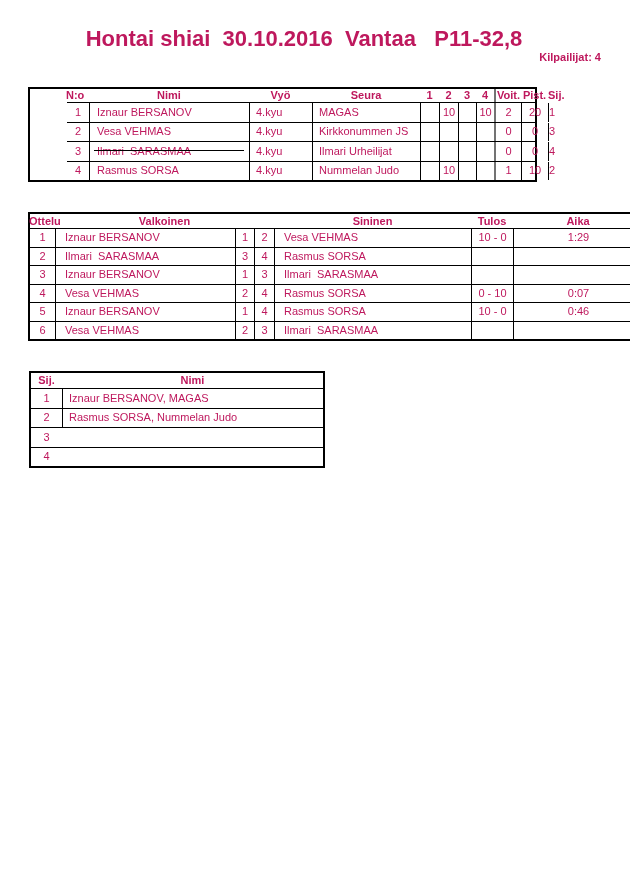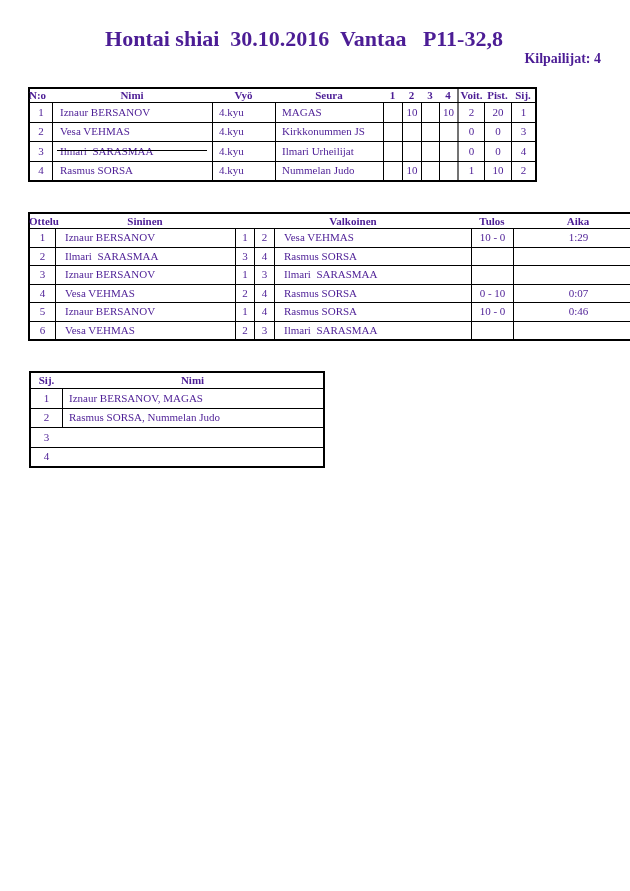--- a/index.html
+++ b/index.html
@@ -1,38 +1,38 @@
 <!DOCTYPE html>
 <html><head>
 <meta charset="utf-8">
 <style>
   html,body { margin:0; padding:0; background:#e8e8e8; }
   .page {
     position:relative; width:630px; height:891px; margin:0 auto;
-    background:#ffffff; color:#4c1d95;
-    font-family:Liberation Serif, serif;
+    background:#ffffff; color:#be185d;
+    font-family:Liberation Sans, sans-serif;
     overflow:hidden;
   }
   .abs { position:absolute; }
   .page-title {
     top:26px; left:0; width:608px; text-align:center;
     font-size:22px; font-weight:bold; white-space:pre;
   }
   .competitor-count {
-    top:51px; right:29px; font-size:14px; font-weight:bold;
+    top:51px; right:29px; font-size:11px; font-weight:bold;
   }
   .section-heading {
     font-size:13px; font-weight:bold; text-align:center;
   }
   .h-kilpailijat { top:66px;  left:28px; width:350px; }
   .h-ottelut     { top:198px; left:40px; width:474px;margin-top:42px; }
   .h-tulokset    { top:354px; left:29px; width:286px; }
 
   .tbl { position:absolute; border:2px solid #000; background:#fff; box-sizing:border-box; }
-  .t1 { top:87px;  left:28px; width:509px; }
+  .t1 { top:87px;  left:28px; width:509px;padding-left:37px; }
   .t2 { top:212px; left:28px; width:617px; }
   .t3 { top:371px; left:29px; width:296px; }
 
   .tr { display:grid; align-items:stretch; }
   .tr + .tr { border-top:1.5px solid #000; }
   .t1 .tr { grid-template-columns:22px 160px 63px 108px 19px 19px 18px 18px 27px 27px 1fr; height:18.5px; }
   .t2 .tr { grid-template-columns:25px 180px 19px 20px 197px 42px 1fr; height:17.5px; }
   .t3 .tr { grid-template-columns:31px 1fr; height:18.5px; }
   .t1 .tr.hdr { height:13px; }
   .t2 .tr.hdr { height:14px; }
@@ -138,22 +138,22 @@
       <div class="td">10</div>
       <div class="td">2</div>
     </div>
   </div>
 
   <div class="abs section-heading h-ottelut">Ottelut</div>
 
   <div class="tbl t2">
     <div class="tr hdr">
       <div class="th hleft">Ottelu</div>
+      <div class="th sp3">Valkoinen</div>
       <div class="th">Sininen</div>
-      <div class="th sp3">Valkoinen</div>
       <div class="th">Tulos</div>
       <div class="th">Aika</div>
     </div>
 
     <div class="tr">
       <div class="td">1</div>
       <div class="td left pl9">Iznaur BERSANOV</div>
       <div class="td">1</div>
       <div class="td">2</div>
       <div class="td left pl9">Vesa VEHMAS</div>

